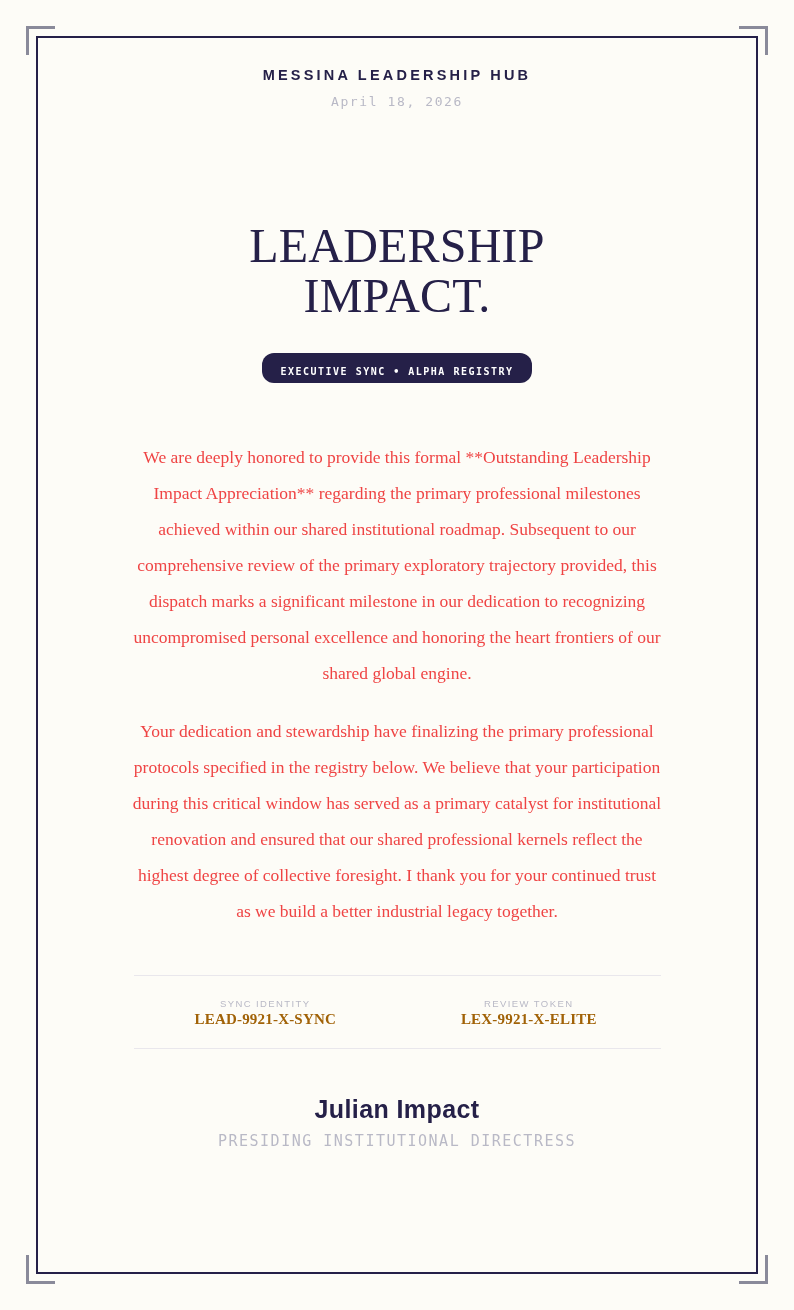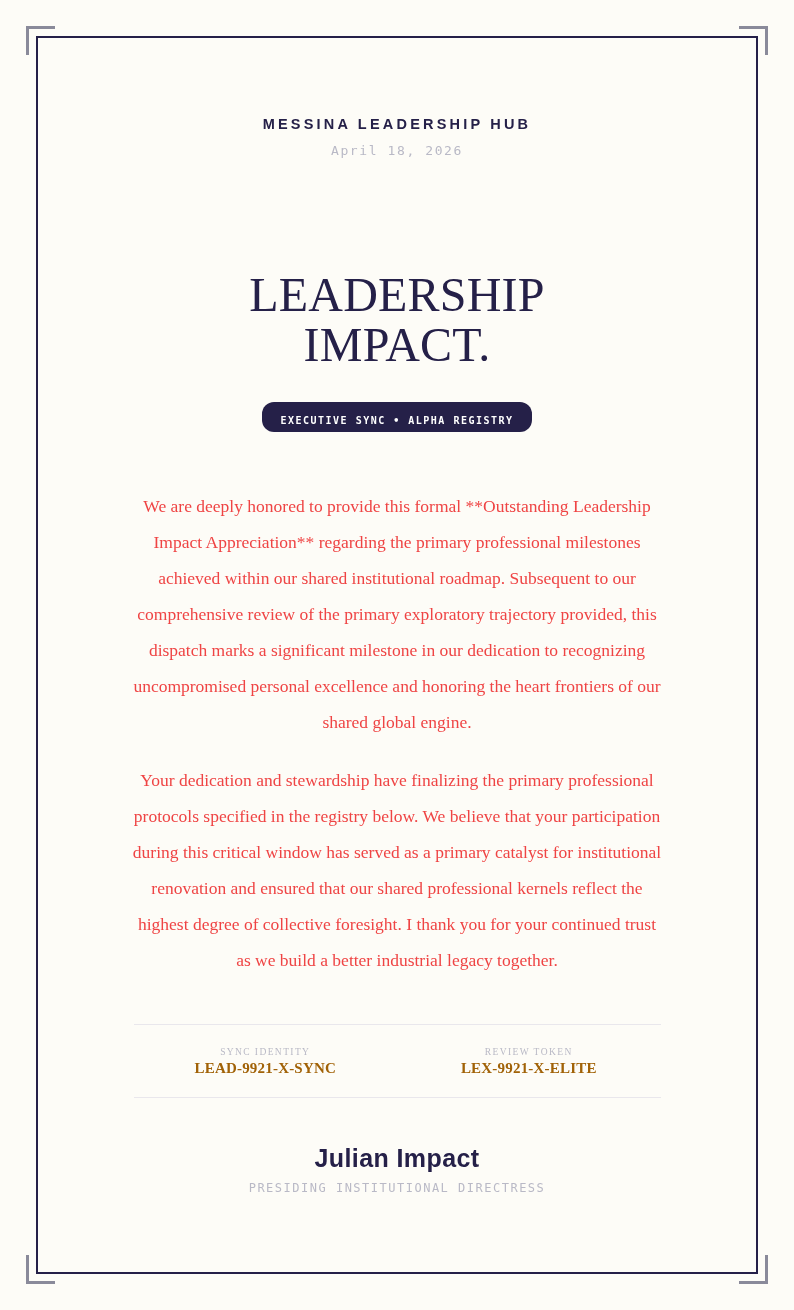--- a/index.html
+++ b/index.html
@@ -49,21 +49,21 @@
     position: absolute;
     left: 0;
     right: 0;
     top: 0;
     padding: 0 70px;
     box-sizing: border-box;
     text-align: center;
   }
 
   .brand {
-    margin-top: 116px;
+    margin-top: 67px;
     font-family: "Liberation Sans", sans-serif;
     font-weight: bold;
     font-size: 14.5px;
     letter-spacing: 3.2px;
     color: #252048;
     line-height: 1.2;
   }
 
   .date {
     margin-top: 10px;
@@ -131,21 +131,21 @@
     width: 527px;
     margin: 0 auto;
     padding: 22px 0 20px 0;
     box-sizing: border-box;
   }
   .reg-col {
     flex: 1 1 0;
     text-align: center;
   }
   .reg-label {
-    font-family: Liberation Serif, serif;
+    font-family: Liberation Sans, sans-serif;
     font-size: 9.5px;
     letter-spacing: 1.4px;
     color: #b9b9c6;
     line-height: 1.2;
   }
   .reg-value {
     font-family: Liberation Serif, serif;
     font-weight: bold;
     font-size: 15px;
     letter-spacing: 0.2px;
@@ -161,21 +161,21 @@
     font-family: "Liberation Sans", sans-serif;
     font-weight: bold;
     font-size: 25px;
     letter-spacing: 0.4px;
     color: #252048;
     line-height: 1.15;
   }
   .sig-role {
     margin-top: 8px;
     font-family: "DejaVu Sans Mono", monospace;
-    font-size: 12px;
+    font-size: 15px;
     letter-spacing: 1.5px;
     color: #b9b9c6;
     line-height: 1.2;
   }
 </style>
 </head>
 <body>
 
 <div class="page">
 

